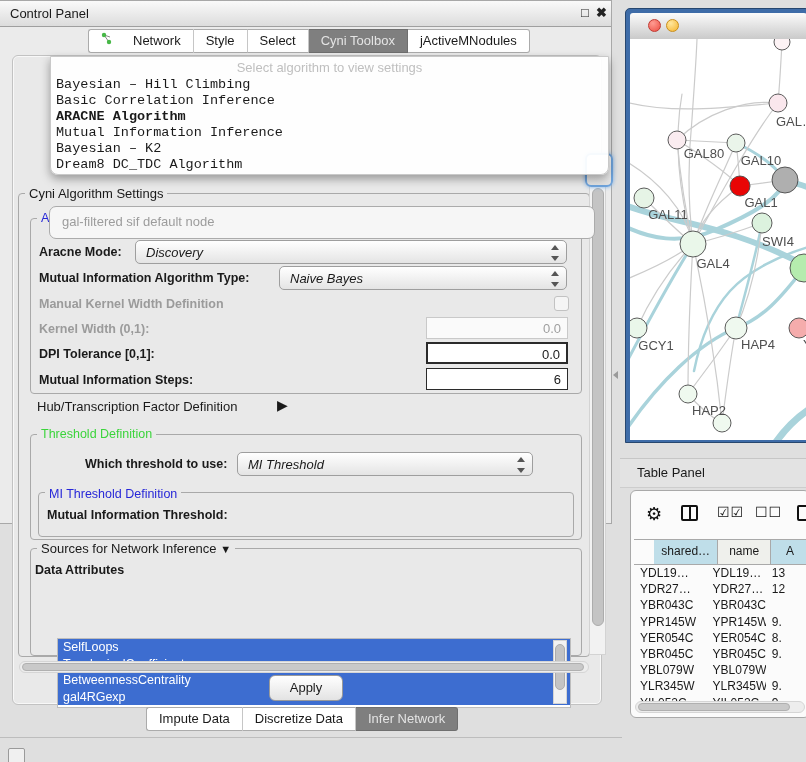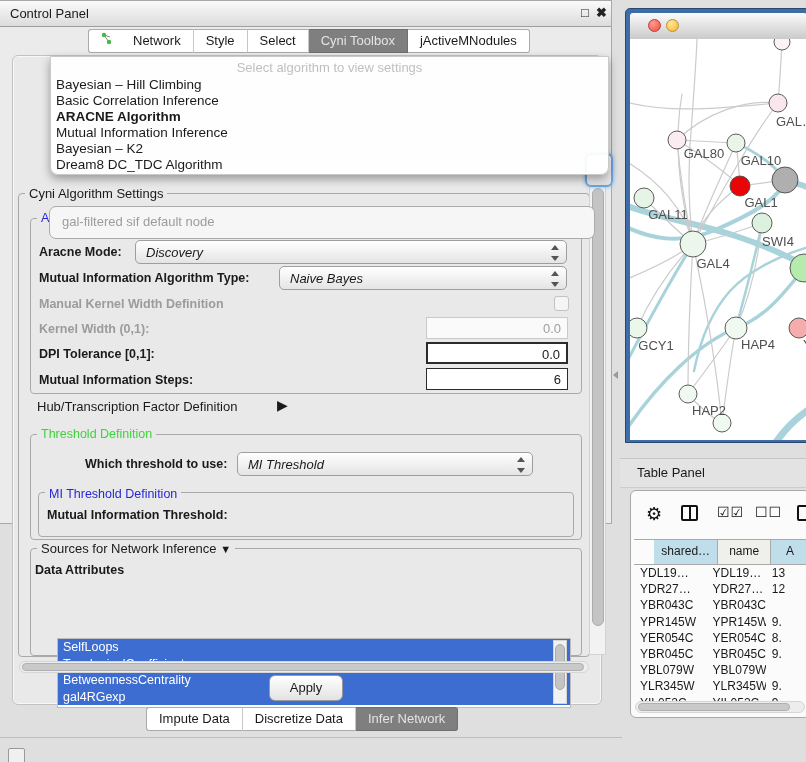--- a/index.html
+++ b/index.html
@@ -54,21 +54,21 @@
   #attr-list{left:44px;top:582px;width:512px;height:68px;background:#FFFFFF;border:1px solid #BDBDBD;
              overflow:hidden;}
   .attr-item{height:16.5px;line-height:16.5px;font-size:12.5px;padding-left:5px;color:#FFFFFF;
              background:#3D6DD0;}
   .vscroll{position:absolute;background:#F2F2F2;border:1px solid #D3D3D3;box-sizing:border-box;}
   .vthumb{position:absolute;background:#C4C4C4;border:1px solid #ACACAC;border-radius:7px;box-sizing:border-box;}
   
   #algo-popup{left:18px;top:55px;width:557px;height:117px;background:rgba(255,255,255,0.94);
       border:1px solid #C9C9C9;border-radius:0 0 8px 8px;box-shadow:0 4px 10px rgba(0,0,0,0.35);z-index:30;margin-left:32px;}
   #popup-placeholder{left:0;top:3px;width:100%;text-align:center;font-size:13px;color:#BFBFBF;}
-  .popup-item{position:absolute;left:5px;font-size:13.5px;white-space:nowrap;}
+  .popup-item{position:absolute;left:5px;font-size:13.5px;white-space:nowrap;font-family:Liberation Mono, monospace;}
   
   #frag-combo-blue{left:572px;top:97px;width:24px;height:30px;border:2px solid #6EA3DC;border-radius:6px;
       background:linear-gradient(#FFF,#E2E2E2);box-shadow:0 0 4px #7FB2E8;z-index:5;}
   #frag-combo-net{left:36px;top:150px;width:546px;height:33px;border:1px solid #ABABAB;border-radius:7px;
       background:#F6F6F6;z-index:4;color:#9C9C9C;font-size:13px;line-height:30px;padding-left:12px;box-sizing:border-box;}
   
   #apply-btn{left:268px;top:673px;width:72px;height:24px;border:1px solid #9A9A9A;border-radius:6px;
      background:linear-gradient(#FFFFFF,#E3E3E3);font-size:13px;text-align:center;line-height:23px;}
   
   #bottom-tabs{left:146px;top:706px;}

